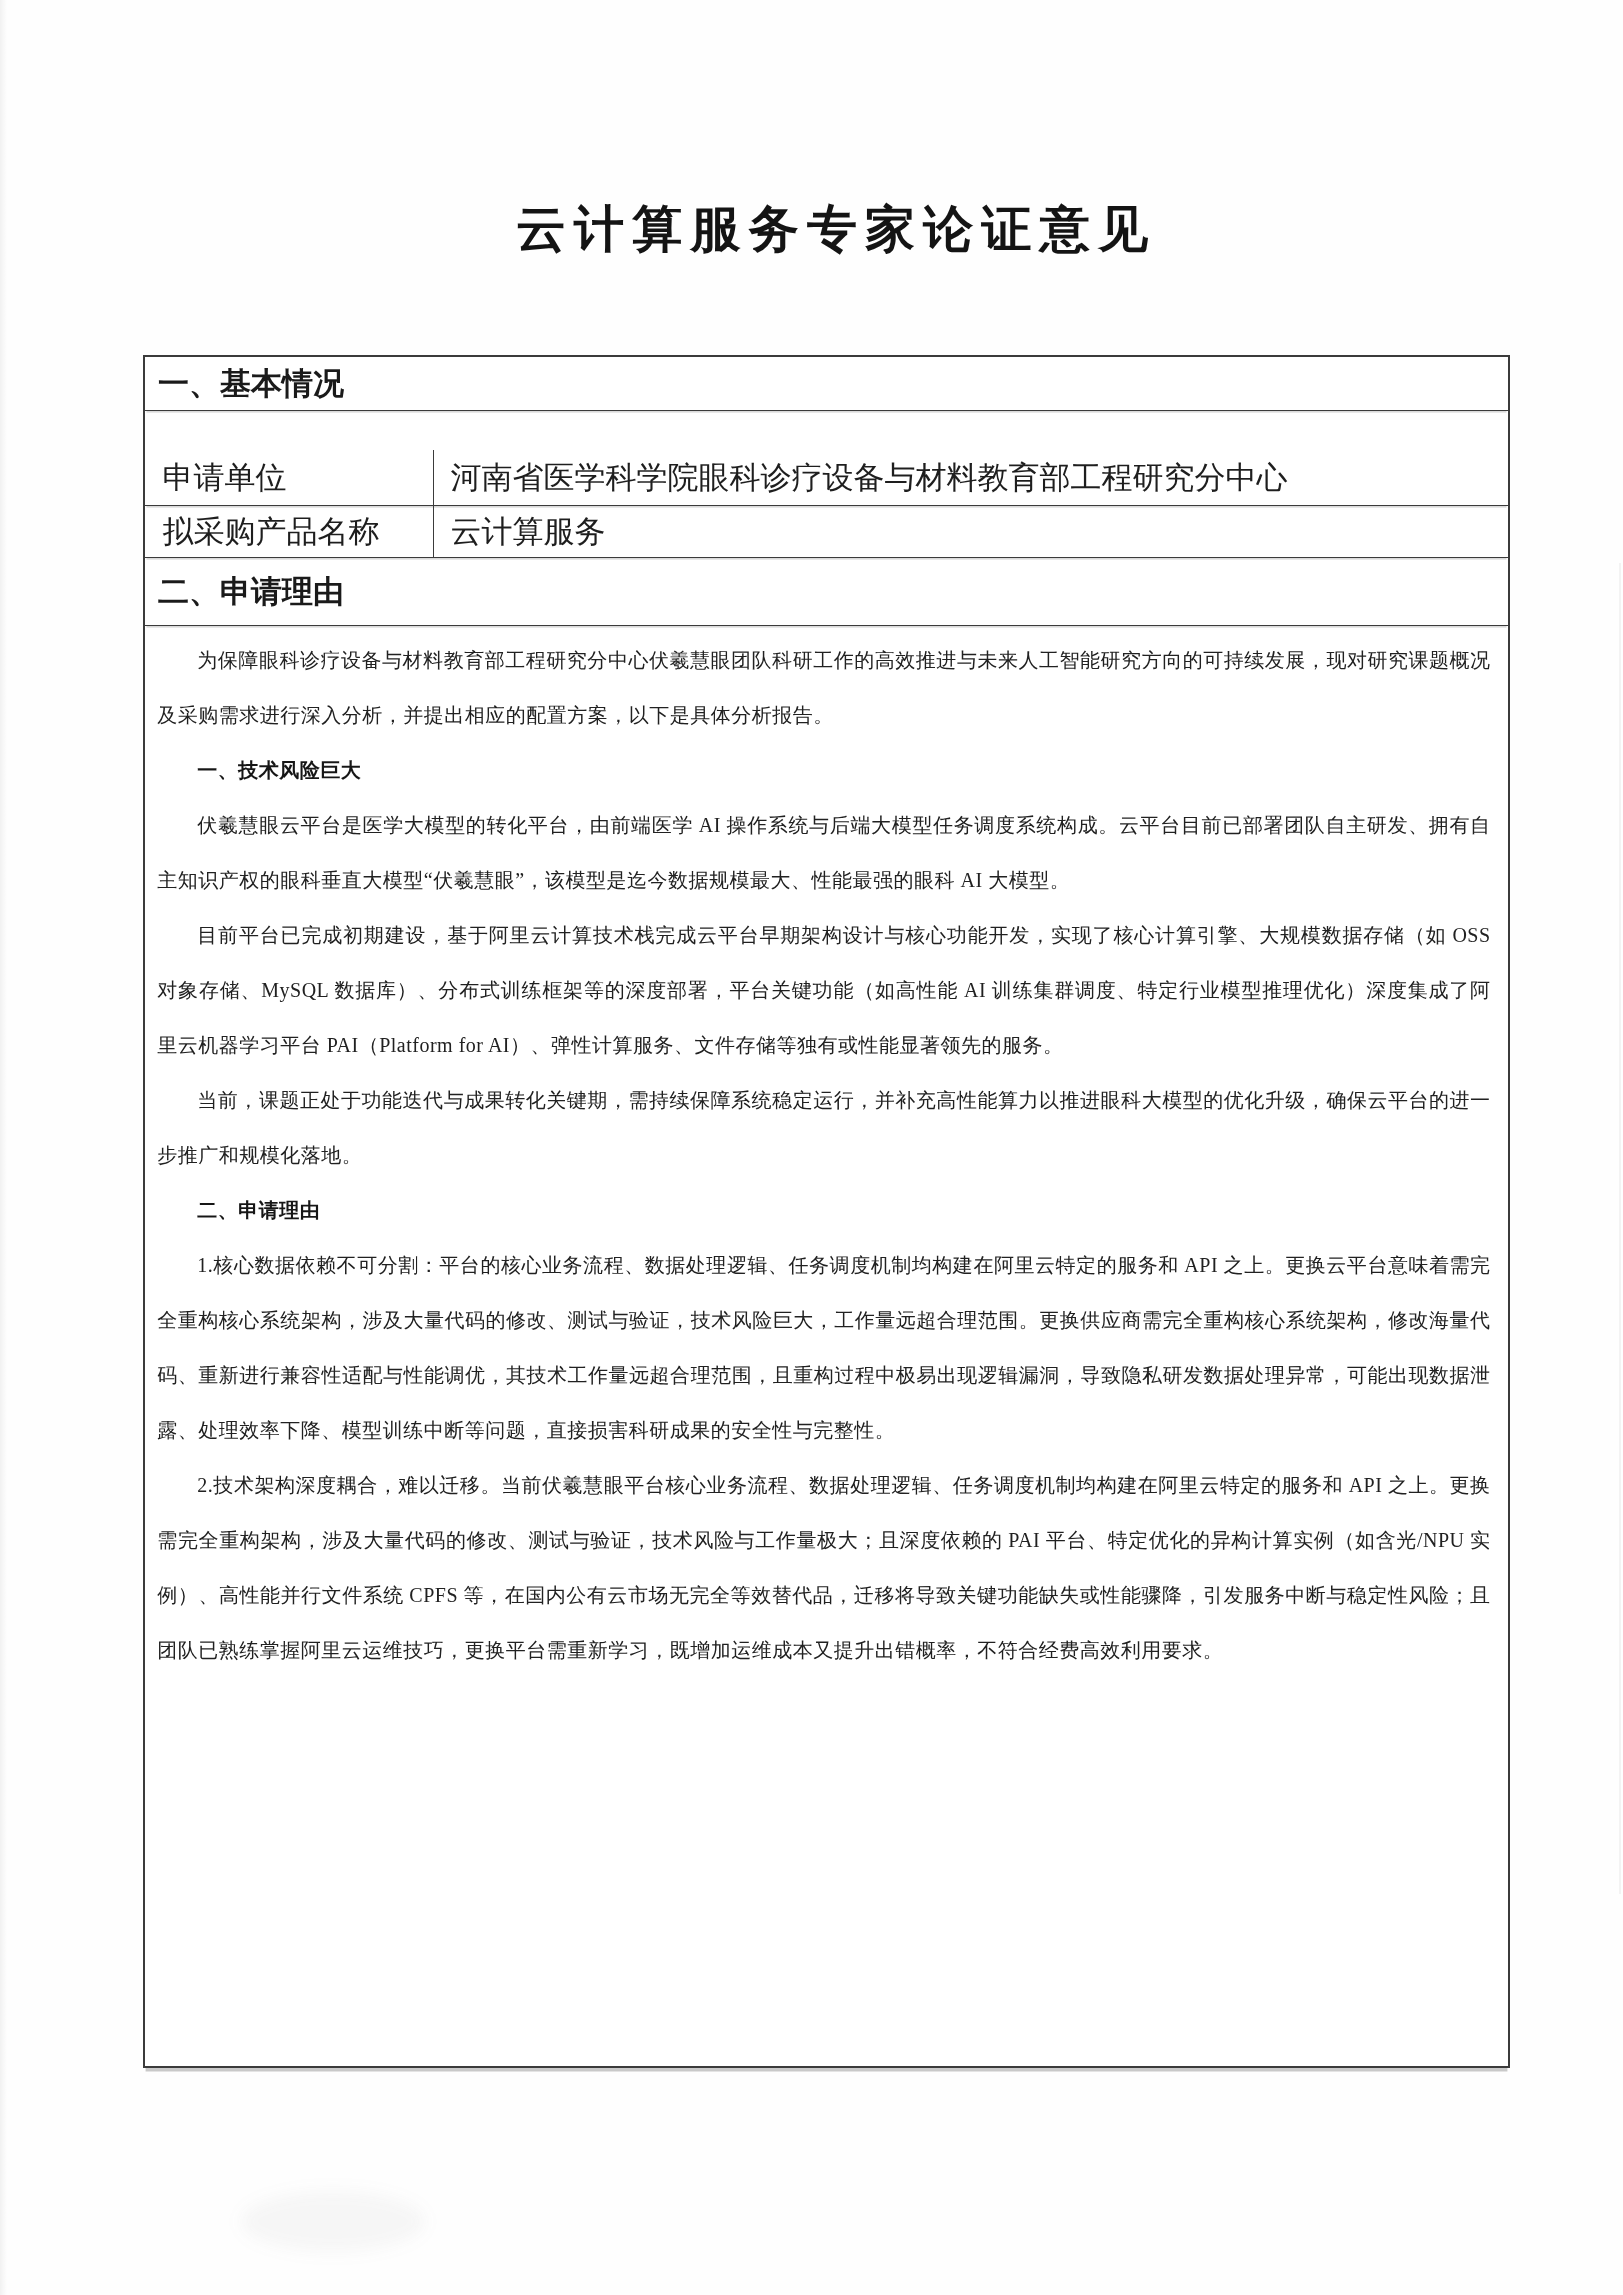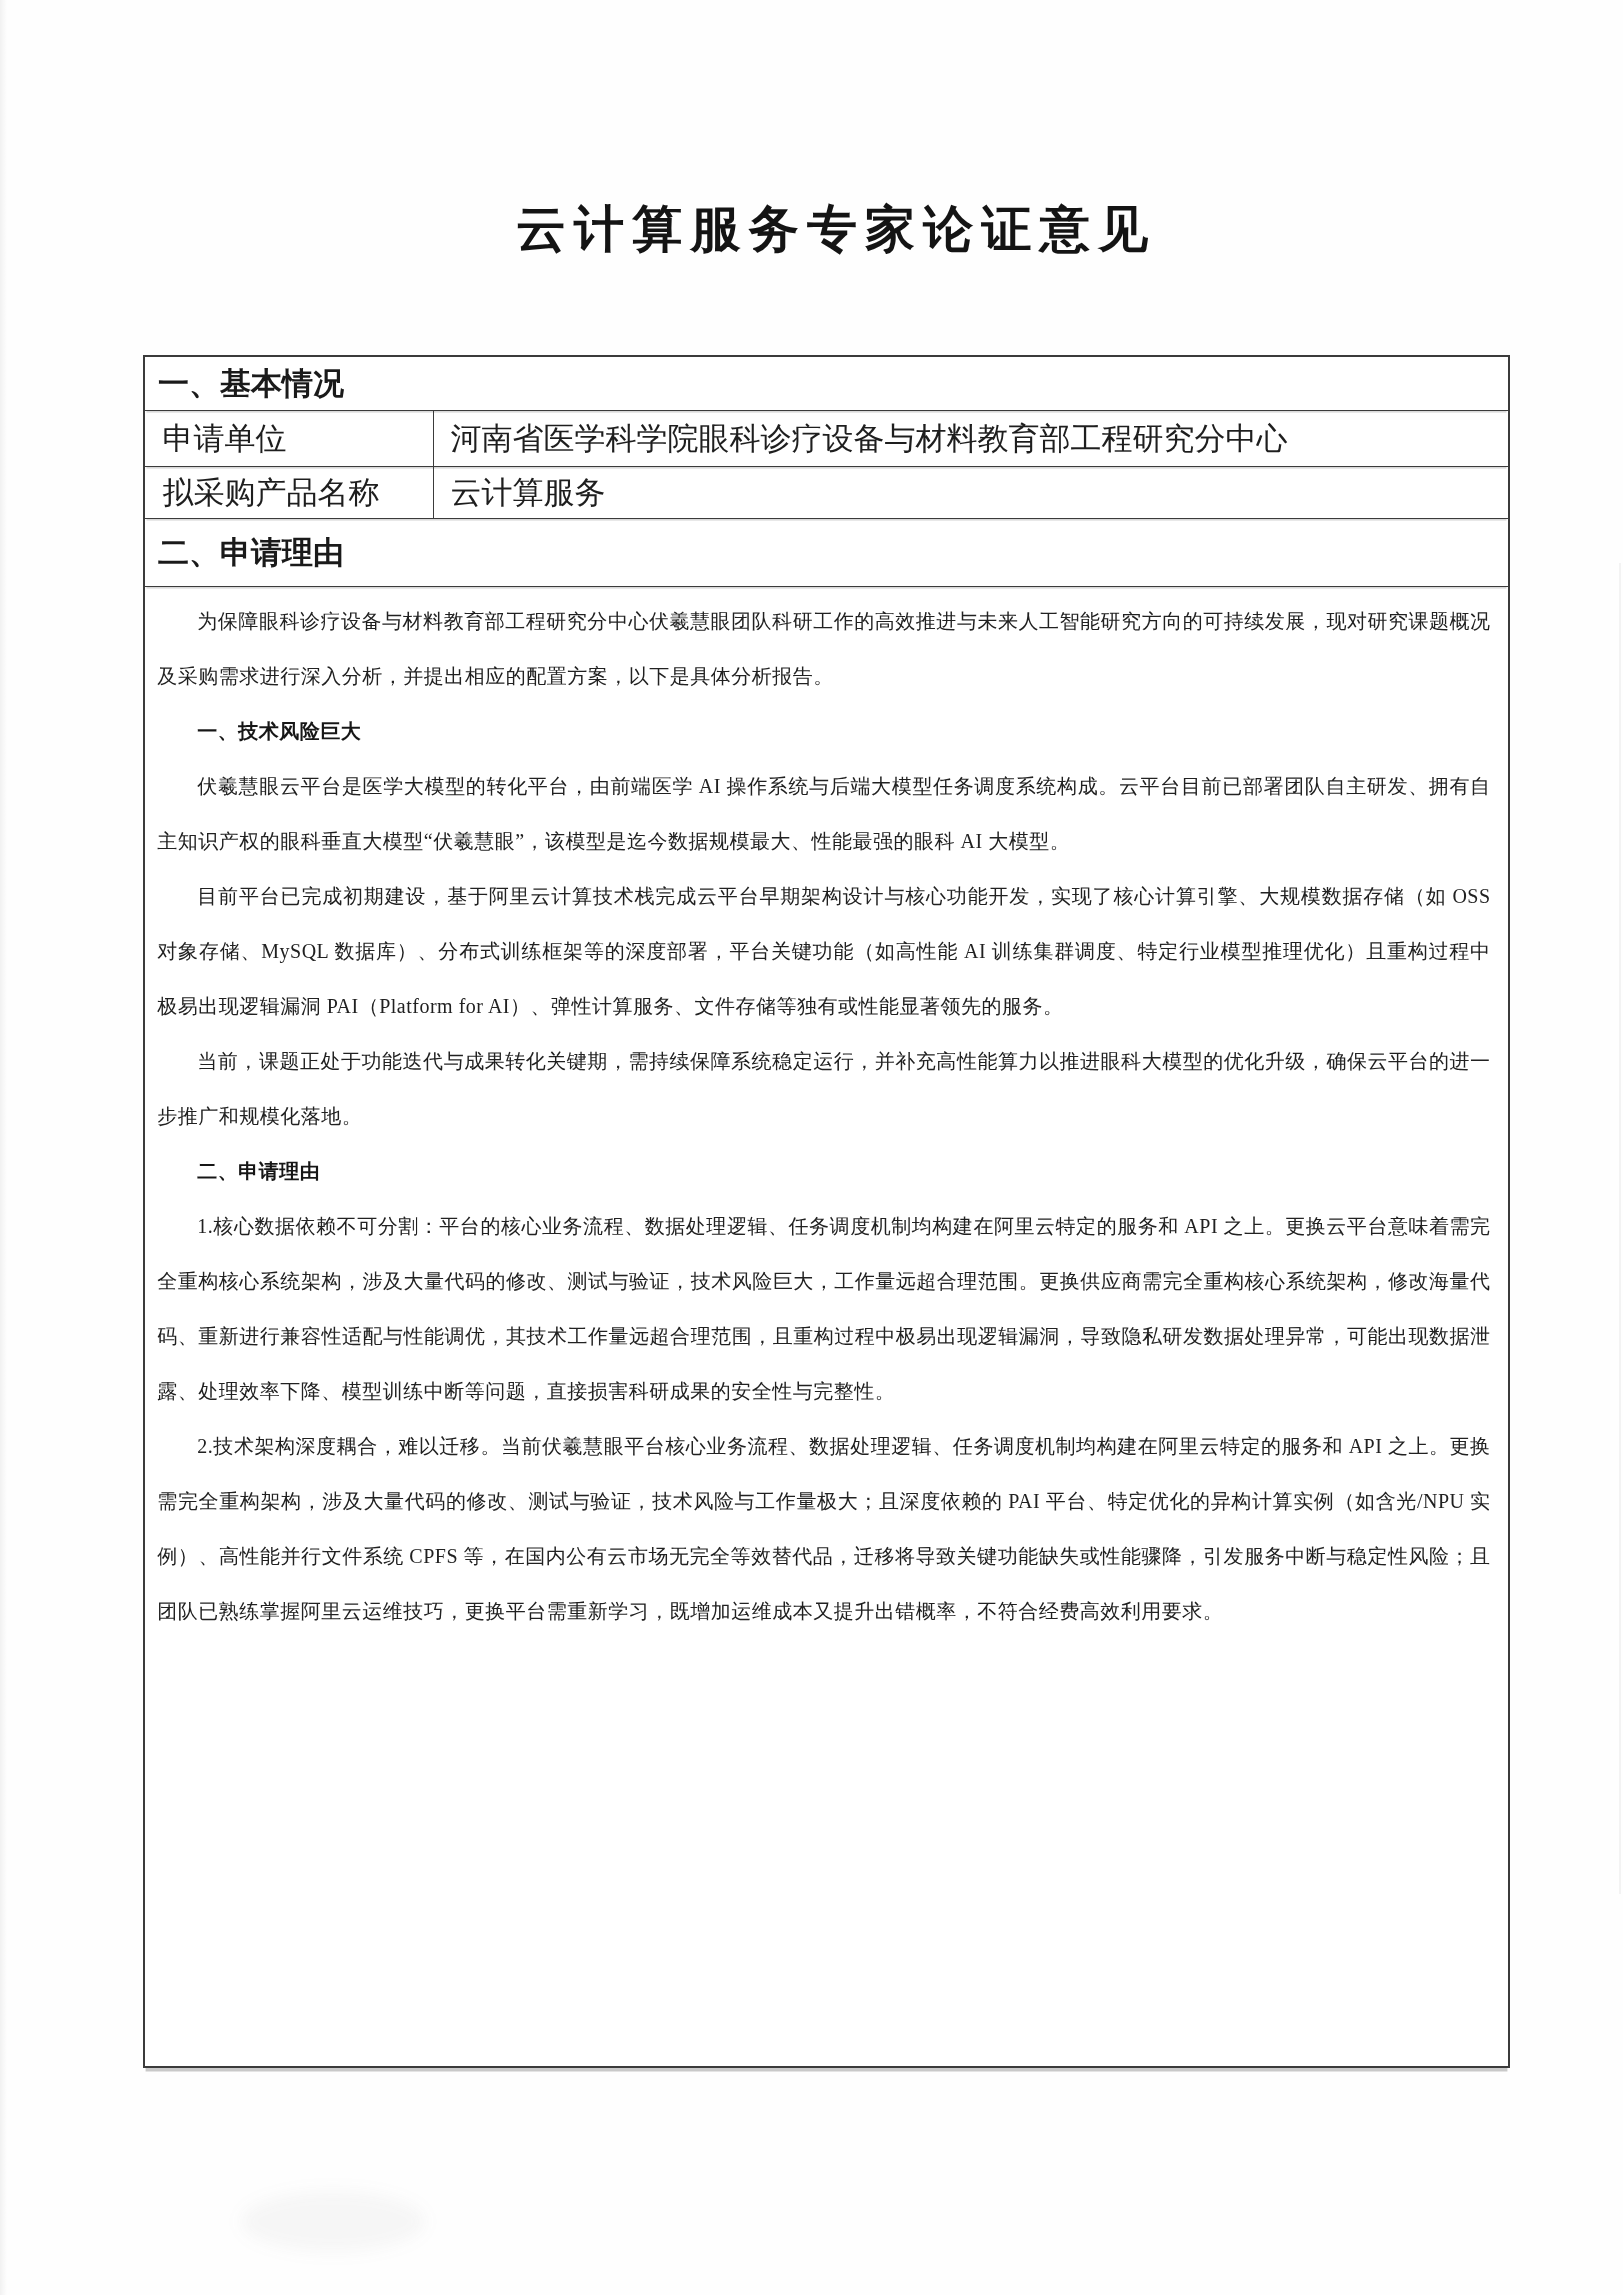--- a/index.html
+++ b/index.html
@@ -52,21 +52,21 @@
     font-size: 31px; font-weight: 700; color: #1a1a1a;
     box-shadow: 0 3.1px 0 -1.5px rgba(120,120,120,0.28);
   }
   .row-section-1 { height: 54px; }
   .row-section-2 { height: 68px; }
   .row-field {
     display: flex; align-items: stretch;
     font-size: 31px;
     box-shadow: 0 3.1px 0 -1.5px rgba(120,120,120,0.28);
   }
-  .row-field-1 { height: 56px; }
+  .row-field-1 { height: 56px; margin-top: 39px; }
   .row-field-2 { height: 52px; }
   .cell-label {
     flex: 0 0 289px; width: 289px; box-sizing: border-box;
     border-right: 1.5px solid #3b3b3b;
     display: flex; align-items: center;
     padding-left: 17.4px;
     color: #1e1e1e;
   }
   .cell-value {
     flex: 1 1 auto;
@@ -119,21 +119,21 @@
     </div>
 
     <div class="row row-section row-section-2">
       <span>二、申请理由</span>
     </div>
 
     <div class="row row-content">
       <p>为保障眼科诊疗设备与材料教育部工程研究分中心伏羲慧眼团队科研工作的高效推进与未来人工智能研究方向的可持续发展，现对研究课题概况及采购需求进行深入分析，并提出相应的配置方案，以下是具体分析报告。</p>
       <p class="heading">一、技术风险巨大</p>
       <p>伏羲慧眼云平台是医学大模型的转化平台，由前端医学 AI 操作系统与后端大模型任务调度系统构成。云平台目前已部署团队自主研发、拥有自主知识产权的眼科垂直大模型“伏羲慧眼”，该模型是迄今数据规模最大、性能最强的眼科 AI 大模型。</p>
-      <p>目前平台已完成初期建设，基于阿里云计算技术栈完成云平台早期架构设计与核心功能开发，实现了核心计算引擎、大规模数据存储（如 OSS 对象存储、MySQL 数据库）、分布式训练框架等的深度部署，平台关键功能（如高性能 AI 训练集群调度、特定行业模型推理优化）且重构过程中极易出现逻辑漏洞 PAI（Platform for AI）、弹性计算服务、文件存储等独有或性能显著领先的服务。</p>
+      <p>目前平台已完成初期建设，基于阿里云计算技术栈完成云平台早期架构设计与核心功能开发，实现了核心计算引擎、大规模数据存储（如 OSS 对象存储、MySQL 数据库）、分布式训练框架等的深度部署，平台关键功能（如高性能 AI 训练集群调度、特定行业模型推理优化）深度集成了阿里云机器学习平台 PAI（Platform for AI）、弹性计算服务、文件存储等独有或性能显著领先的服务。</p>
       <p>当前，课题正处于功能迭代与成果转化关键期，需持续保障系统稳定运行，并补充高性能算力以推进眼科大模型的优化升级，确保云平台的进一步推广和规模化落地。</p>
       <p class="heading">二、申请理由</p>
       <p>1.核心数据依赖不可分割：平台的核心业务流程、数据处理逻辑、任务调度机制均构建在阿里云特定的服务和 API 之上。更换云平台意味着需完全重构核心系统架构，涉及大量代码的修改、测试与验证，技术风险巨大，工作量远超合理范围。更换供应商需完全重构核心系统架构，修改海量代码、重新进行兼容性适配与性能调优，其技术工作量远超合理范围，且重构过程中极易出现逻辑漏洞，导致隐私研发数据处理异常，可能出现数据泄露、处理效率下降、模型训练中断等问题，直接损害科研成果的安全性与完整性。</p>
       <p>2.技术架构深度耦合，难以迁移。当前伏羲慧眼平台核心业务流程、数据处理逻辑、任务调度机制均构建在阿里云特定的服务和 API 之上。更换需完全重构架构，涉及大量代码的修改、测试与验证，技术风险与工作量极大；且深度依赖的 PAI 平台、特定优化的异构计算实例（如含光/NPU 实例）、高性能并行文件系统 CPFS 等，在国内公有云市场无完全等效替代品，迁移将导致关键功能缺失或性能骤降，引发服务中断与稳定性风险；且团队已熟练掌握阿里云运维技巧，更换平台需重新学习，既增加运维成本又提升出错概率，不符合经费高效利用要求。</p>
     </div>
 
   </div>
 </div>
 
 

